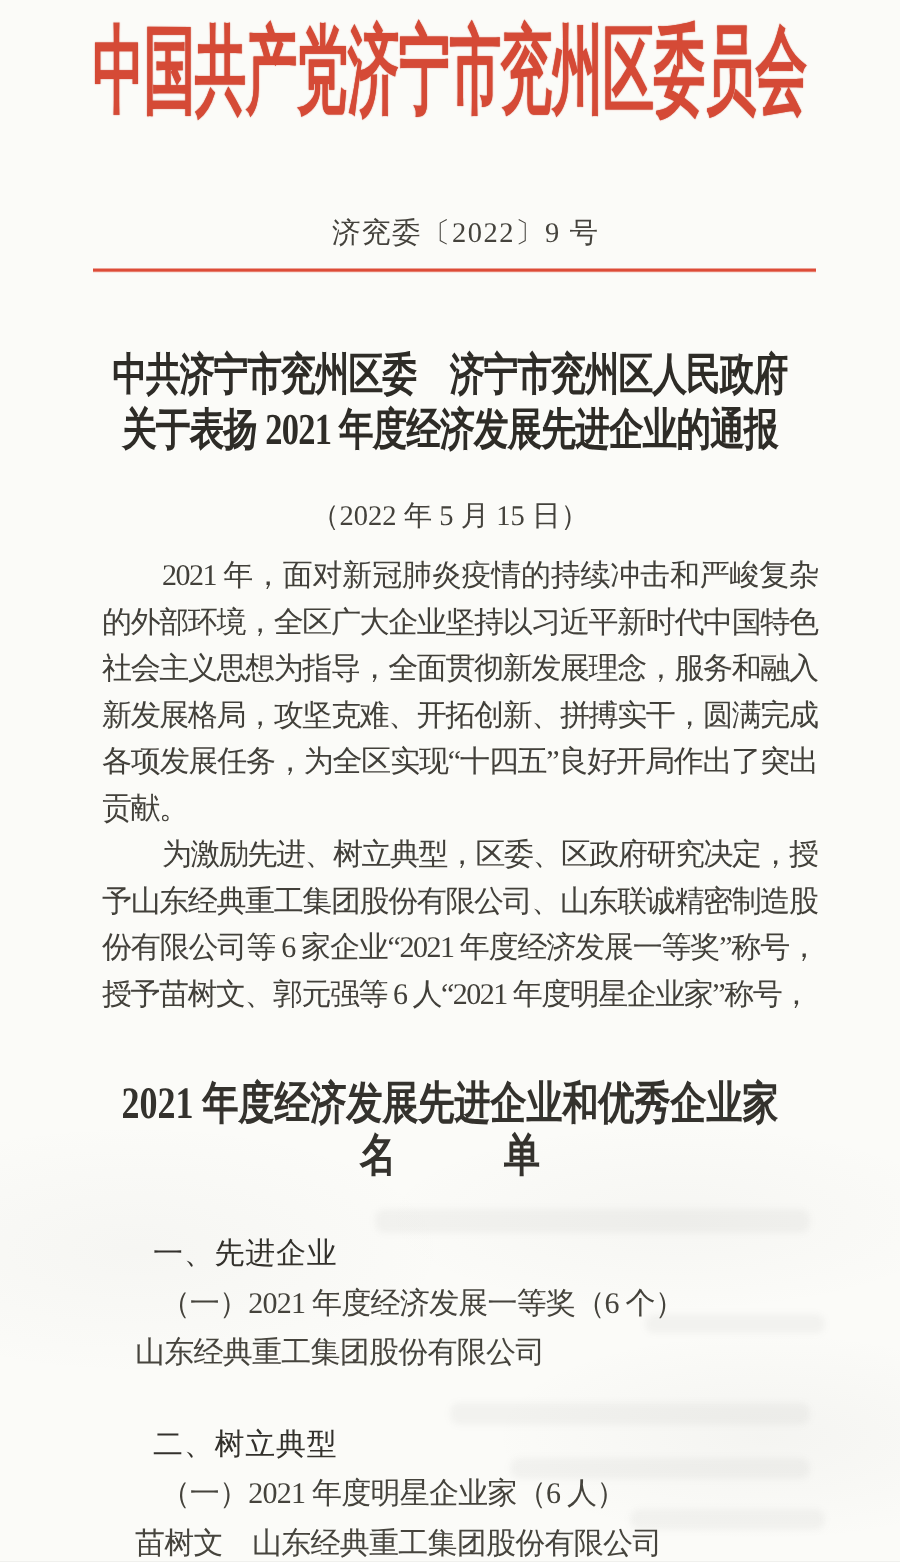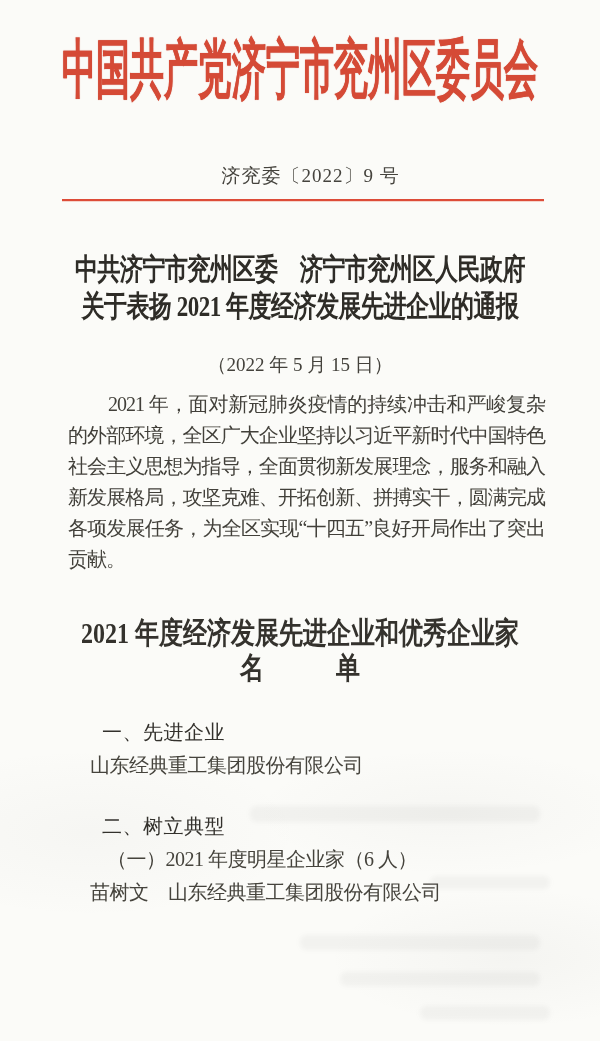--- a/index.html
+++ b/index.html
@@ -16,21 +16,21 @@
       radial-gradient(ellipse 300px 120px at 15% 80%, rgba(120,120,115,0.04), transparent 70%),
       radial-gradient(ellipse 260px 100px at 85% 92%, rgba(120,120,115,0.05), transparent 70%),
       radial-gradient(ellipse 280px 90px at 75% 78%, rgba(120,120,115,0.04), transparent 70%),
       #fbfbf8;
     overflow: hidden;
     font-family: "Liberation Serif", serif;
     color: #403e38;
   }
   
   .org-line {
-    margin-top: 38px;
+    margin-top: 18px;
     height: 72px;
     text-align: center;
     white-space: nowrap;
   }
   .org-inner {
     display: inline-block;
     font-size: 34px;
     line-height: 34px;
     font-weight: bold;
     color: #d54a36;
@@ -156,31 +156,33 @@
 
   <div class="notice-title">
     <div>中共济宁市兖州区委　济宁市兖州区人民政府</div>
     <div>关于表扬 2021 年度经济发展先进企业的通报</div>
   </div>
 
   <div class="date-line">（2022 年 5 月 15 日）</div>
 
   <div class="body-text">
     <p class="para">2021 年，面对新冠肺炎疫情的持续冲击和严峻复杂的外部环境，全区广大企业坚持以习近平新时代中国特色社会主义思想为指导，全面贯彻新发展理念，服务和融入新发展格局，攻坚克难、开拓创新、拼搏实干，圆满完成各项发展任务，为全区实现“十四五”良好开局作出了突出贡献。</p>
+    <p class="para">为激励先进、树立典型，区委、区政府研究决定，授予山东经典重工集团股份有限公司、山东联诚精密制造股份有限公司等 6 家企业“2021 年度经济发展一等奖”称号，授予苗树文、郭元强等 6 人“2021 年度明星企业家”称号，</p>
   </div>
 
   <div class="list-title">
     <div>2021 年度经济发展先进企业和优秀企业家</div>
     <div>名　　　单</div>
   </div>
 
   <div class="sections">
 
     <div class="section">
       <div class="section-heading">一、先进企业</div>
+      <div class="section-subheading">（一）2021 年度经济发展一等奖（6 个）</div>
       <div class="section-item">山东经典重工集团股份有限公司</div>
     </div>
 
     <div class="section">
       <div class="section-heading">二、树立典型</div>
       <div class="section-subheading">（一）2021 年度明星企业家（6 人）</div>
       <div class="section-item">苗树文　山东经典重工集团股份有限公司</div>
     </div>
 
   </div>

